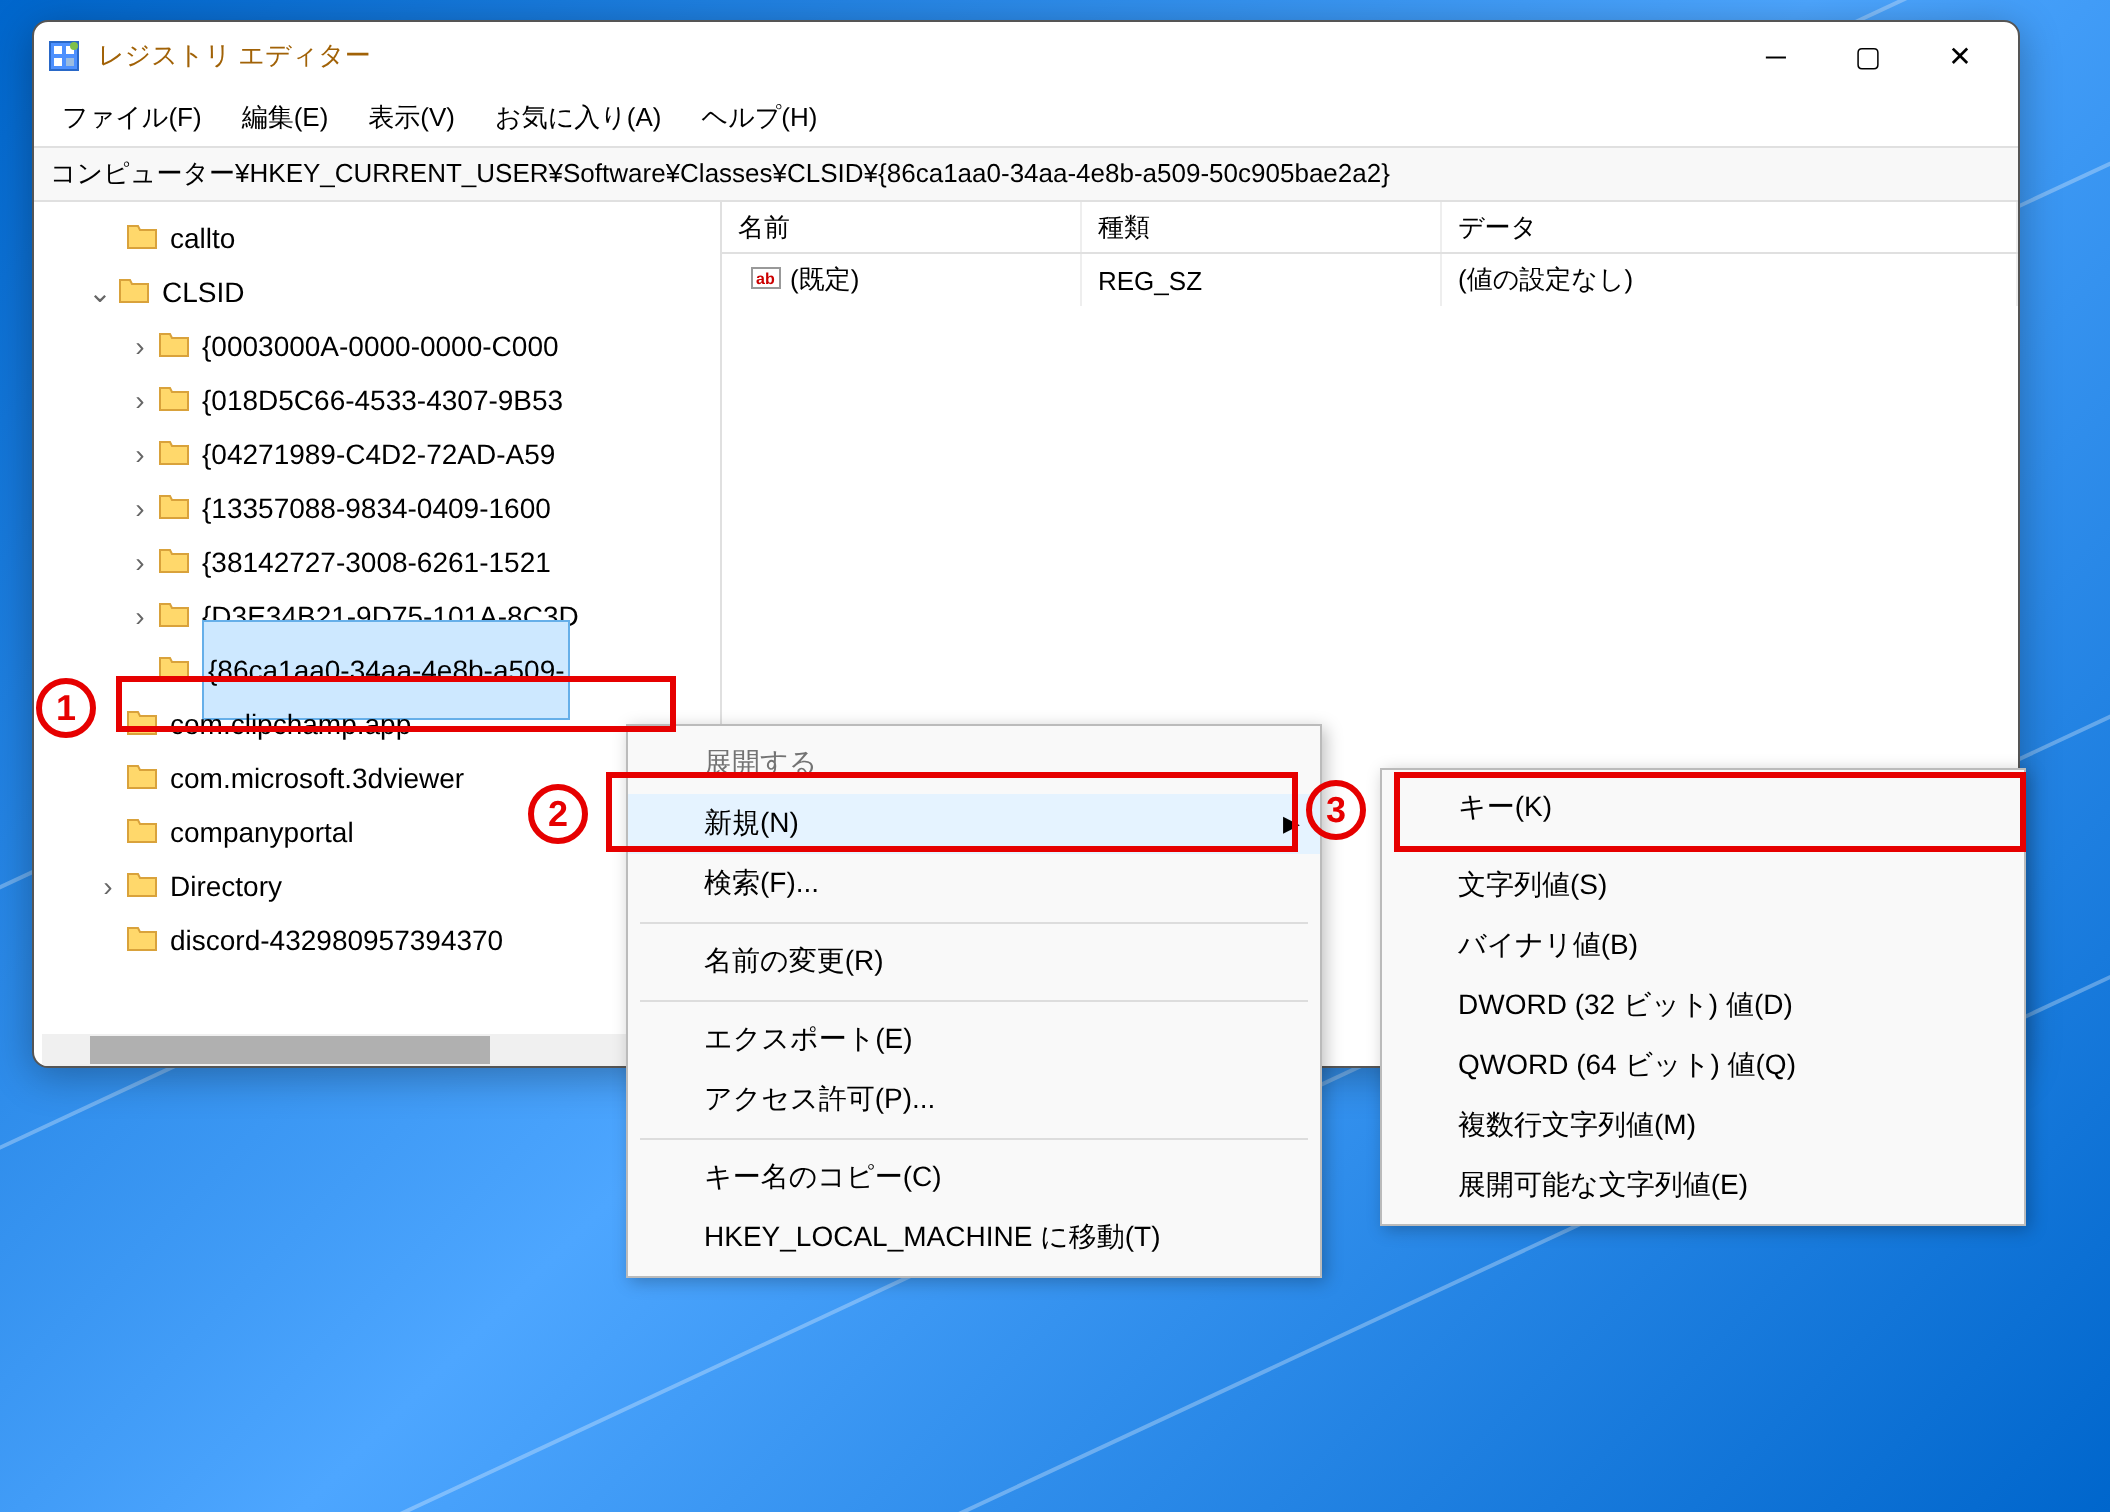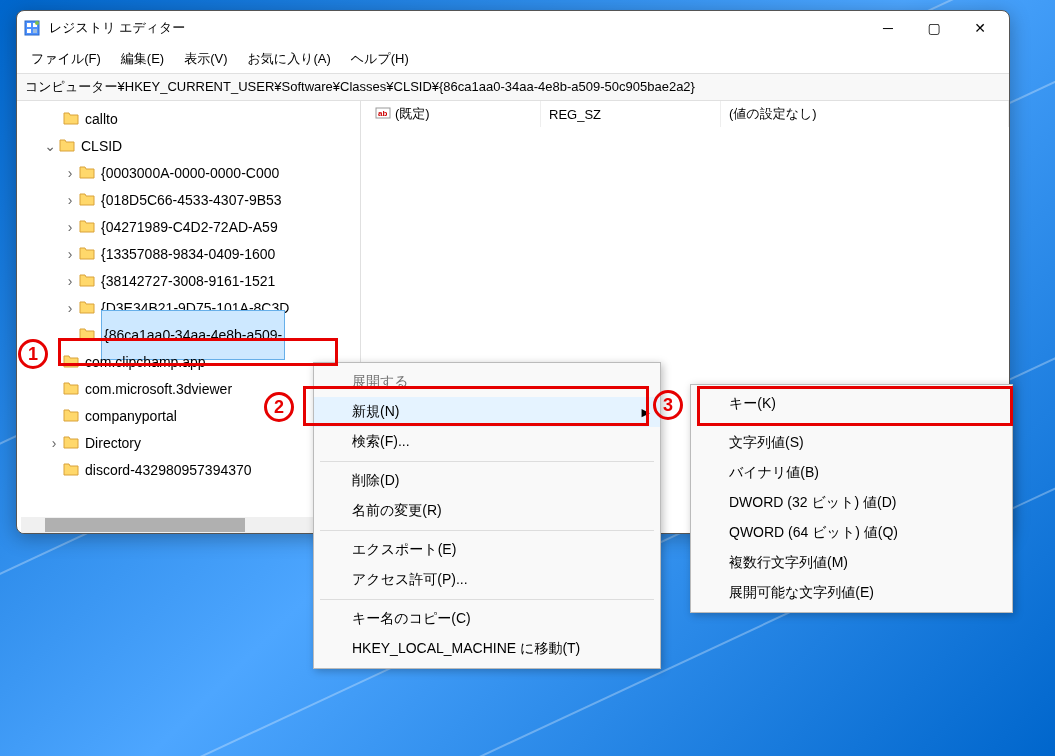--- a/index.html
+++ b/index.html
@@ -4,21 +4,21 @@
 <style>
 * { margin: 0; padding: 0; box-sizing: border-box; font-family: "Yu Gothic UI", "Meiryo", sans-serif; }
 body { background: linear-gradient(135deg, #0066cc 0%, #4da6ff 50%, #0066cc 100%); width: 1055px; height: 756px; position: relative; overflow: hidden; }
 .bg-line { position: absolute; width: 200%; height: 120px; border: 2px solid rgba(255,255,255,0.3); border-radius: 60px; transform: rotate(-25deg); }
 .bg1 { top: 50px; left: -200px; }
 .bg2 { top: 550px; left: -400px; }
 .window { position: absolute; top: 10px; left: 16px; width: 994px; height: 524px; background: #ffffff; border: 1px solid #555; border-radius: 8px; overflow: hidden; box-shadow: 0 4px 20px rgba(0,0,0,0.3); }
 .titlebar { height: 34px; display: flex; align-items: center; padding: 0 6px; }
 .app-icon { width: 18px; height: 18px; margin-right: 8px; display: flex; align-items: center; justify-content: center; }
 .app-icon svg { width: 16px; height: 16px; }
-.title { font-size: 13px; color: #000000; }
+.title { font-size: 13px; color: #a16207; }
 .winbtns { margin-left: auto; display: flex; }
 .winbtn { width: 46px; height: 32px; display: flex; align-items: center; justify-content: center; font-size: 14px; cursor: pointer; }
 .menubar { height: 28px; display: flex; align-items: center; padding: 0 4px; border-bottom: 1px solid transparent; }
 .menuitem { padding: 4px 10px; font-size: 13px; cursor: pointer; }
 .addressbar { height: 28px; display: flex; align-items: center; padding: 4px 8px; border-top: 1px solid #e0e0e0; border-bottom: 1px solid #e0e0e0; font-size: 13px; background: #f8f8f8; }
 .content { display: flex; height: calc(100% - 90px); }
 .treepane { width: 344px; border-right: 1px solid #e0e0e0; overflow: hidden; position: relative; }
 .tree { padding: 4px 0; font-size: 14px; }
 .tree-item { display: flex; align-items: center; height: 27px; white-space: nowrap; cursor: pointer; }
 .tree-item.selected .label-text { background: #cde8ff; border: 1px solid #66afe9; padding: 16px 2px; }
@@ -141,21 +141,21 @@
             <span class="folder-icon"><svg viewBox="0 0 16 14">
                 <path d="M1 3 L1 13 L15 13 L15 4 L7 4 L6 2 L1 2 Z" fill="#ffd86b" stroke="#d9a23b"></path>
               </svg></span>
             <span class="label-text">{13357088-9834-0409-1600</span>
           </div>
           <div class="tree-item indent2">
             <span class="expander collapsed"></span>
             <span class="folder-icon"><svg viewBox="0 0 16 14">
                 <path d="M1 3 L1 13 L15 13 L15 4 L7 4 L6 2 L1 2 Z" fill="#ffd86b" stroke="#d9a23b"></path>
               </svg></span>
-            <span class="label-text">{38142727-3008-9161-1521</span>
+            <span class="label-text">{38142727-3008-6261-1521</span>
           </div>
           <div class="tree-item indent2">
             <span class="expander collapsed"></span>
             <span class="folder-icon"><svg viewBox="0 0 16 14">
                 <path d="M1 3 L1 13 L15 13 L15 4 L7 4 L6 2 L1 2 Z" fill="#ffd86b" stroke="#d9a23b"></path>
               </svg></span>
             <span class="label-text">{D3E34B21-9D75-101A-8C3D</span>
           </div>
           <div class="tree-item indent2 selected">
             <span class="expander none"></span>
@@ -198,20 +198,25 @@
                 <path d="M1 3 L1 13 L15 13 L15 4 L7 4 L6 2 L1 2 Z" fill="#ffd86b" stroke="#d9a23b"></path>
               </svg></span>
             <span class="label-text">discord-432980957394370</span>
           </div>
         </div>
       <div class="scrollbar-h">
         <div class="scrollbar-thumb"></div>
       </div>
     </div>
     <div class="listpane">
+      <div class="list-header">
+        <div class="list-col col-name">名前</div>
+        <div class="list-col col-type">種類</div>
+        <div class="list-col col-data">データ</div>
+      </div>
       <div id="listrows">
           <div class="list-row">
             <div class="list-col col-name">
               <span class="value-icon"><svg viewBox="0 0 16 16" width="16" height="16">
                   <rect x="1" y="3" width="14" height="10" fill="#fff" stroke="#999"></rect>
                   <text x="3" y="11" font-size="8" fill="#c00" font-weight="bold">ab</text>
                 </svg></span>
               <span>(既定)</span>
             </div>
             <div class="list-col col-type">REG_SZ</div>
@@ -221,21 +226,20 @@
     </div>
   </div>
 
 </div>
 
 <div class="context-menu main" id="ctx1">
     <div class="cm-item disabled">展開する</div>
     <div class="cm-item hover">新規(N)<span class="cm-arrow">▶</span></div>
     <div class="cm-item">検索(F)...</div>
     <div class="cm-sep"></div>
-    <div class="cm-item">削除(D)</div>
     <div class="cm-item">名前の変更(R)</div>
     <div class="cm-sep"></div>
     <div class="cm-item">エクスポート(E)</div>
     <div class="cm-item">アクセス許可(P)...</div>
     <div class="cm-sep"></div>
     <div class="cm-item">キー名のコピー(C)</div>
     <div class="cm-item">HKEY_LOCAL_MACHINE に移動(T)</div>
   </div>
 <div class="context-menu sub" id="ctx2">
     <div class="cm-item">キー(K)</div>

